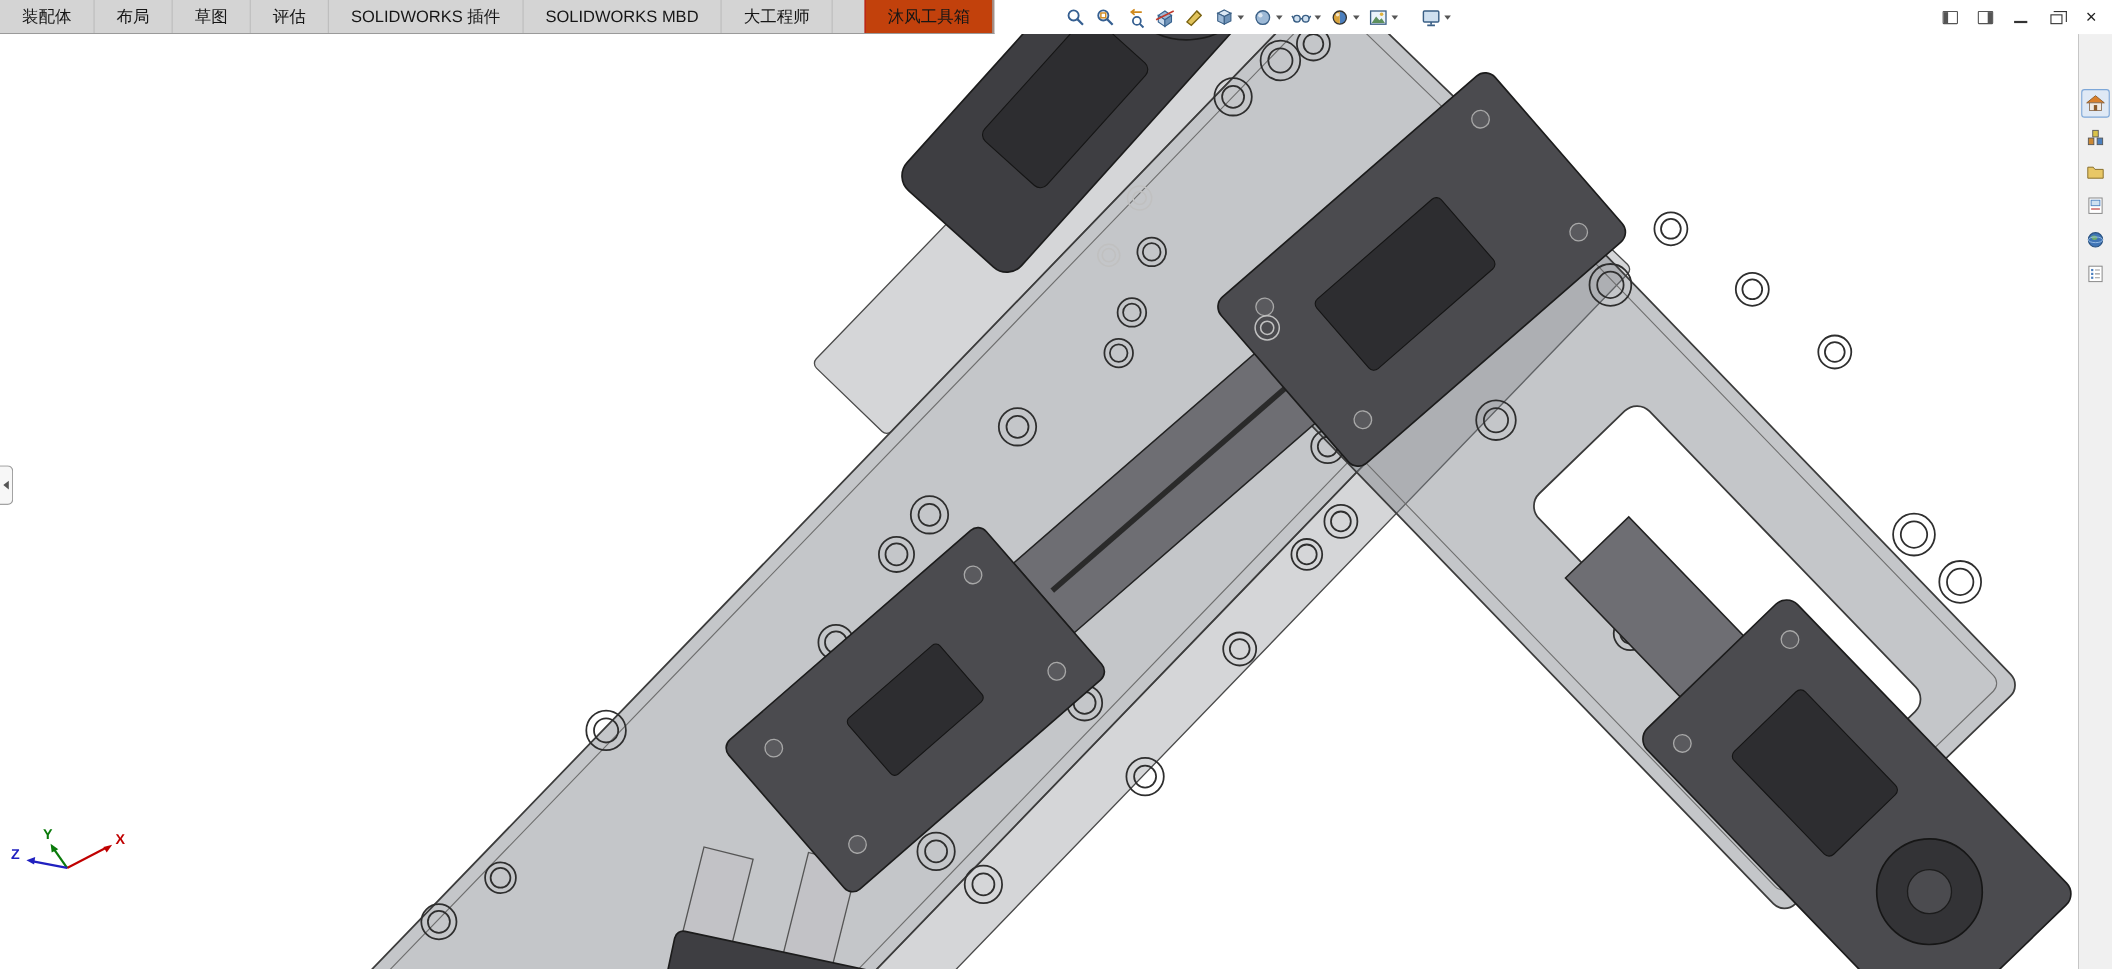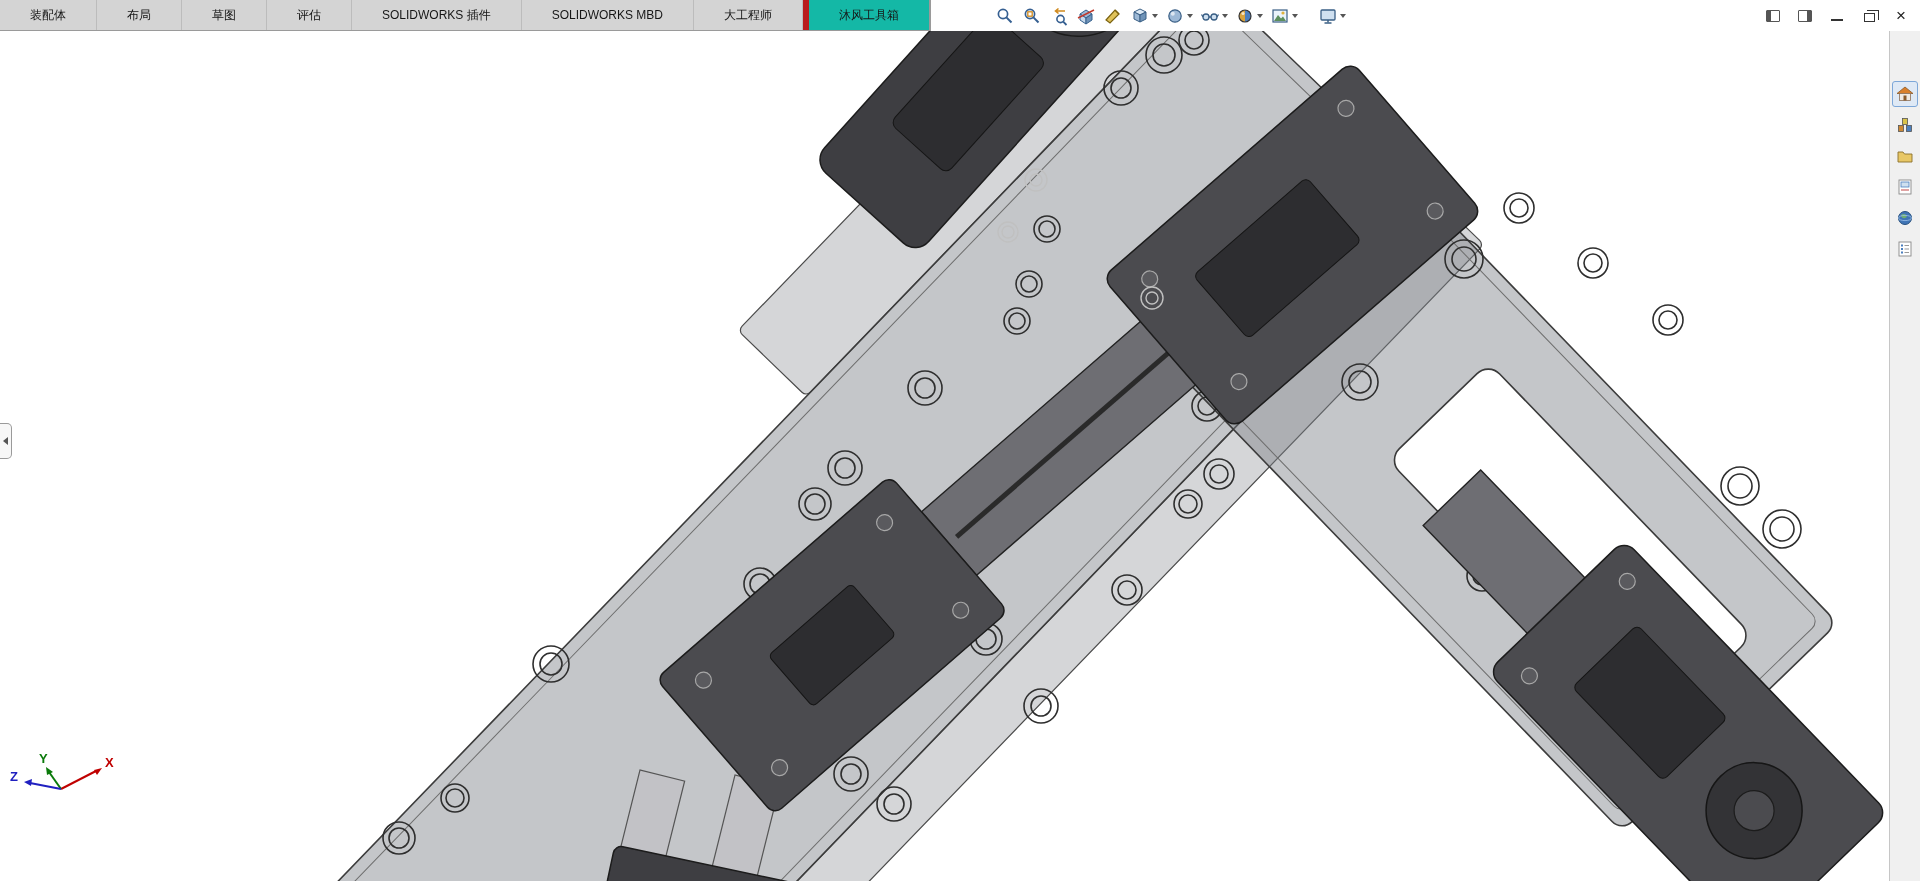--- a/index.html
+++ b/index.html
@@ -3,23 +3,23 @@
 <meta charset="utf-8">
 <style>
   * { margin:0; padding:0; box-sizing:border-box; }
   html,body { width:1920px; height:881px; overflow:hidden;
               font-family:"Liberation Sans", sans-serif; background:#fff; }
   .app { width:1920px; height:881px; display:flex; flex-direction:column; }
 
   
   .top-bar { flex:0 0 31px; height:31px; display:flex; align-items:stretch; background:#fff; }
   .tabs { display:flex; background:#d4d4d4; border-bottom:1px solid #9a9a9a; border-right:1px solid #9a9a9a; }
-  .tab { padding:0 30px; font-size:12px; display:flex; align-items:center; color:#161616;
+  .tab { padding:0 20px; font-size:15px; display:flex; align-items:center; color:#161616;
          border-right:1px solid #bcbcbc; white-space:nowrap; cursor:default; }
-  .tab.active { background:#14b8a6; border-right:1px solid #9a9a9a; border-left:6px solid #b91c1c; }
+  .tab.active { background:#c2410c; border-right:1px solid #9a9a9a; border-left:1px solid #b91c1c;margin-left:29px; }
 
   .headsup { display:flex; align-items:center; margin-left:62px; gap:3px; }
   .hbtn { height:26px; display:flex; align-items:center; padding:0 2px; border-radius:2px; }
   .hbtn svg { width:20px; height:20px; display:block; }
   .dd { width:0; height:0; border-left:3.5px solid transparent; border-right:3.5px solid transparent;
         border-top:4px solid #555; margin-left:2px; }
   .hsep { width:10px; }
 
   .win-controls { margin-left:auto; display:flex; align-items:center; padding-right:4px; gap:2px; }
   .wbtn { width:30px; height:26px; display:flex; align-items:center; justify-content:center; color:#333; }

